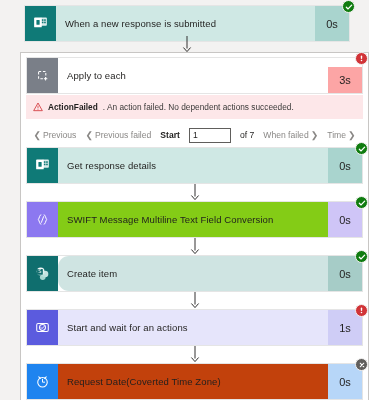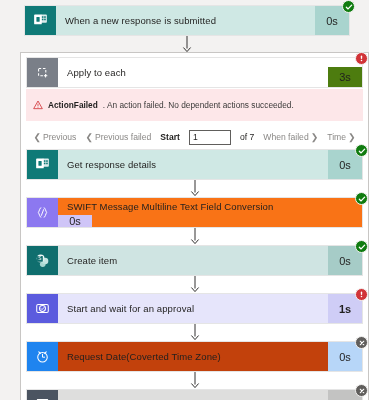--- a/index.html
+++ b/index.html
@@ -14,21 +14,21 @@
     position: relative;
     width: 369px; height: 400px;
     background: #f3f2f1;
   }
 
   
   .card {
     position: relative;
     display: flex;
     align-items: stretch;
-    height: 31px;
+    height: 37px;
     border: 1px solid rgba(0,0,0,0.10);
     background: #ffffff;
   }
   .card .ico {
     width: 31px;
     min-width: 31px;
     display: flex;
     align-items: center;
     justify-content: center;
   }
@@ -52,42 +52,42 @@
     font-size: 11px;
     color: #201f1e;
   }
 
   
   .t-forms  .ico { background:#0f7a77; }
   .t-forms  .body{ background:#cfe8e4; }
   .t-forms  .dur { background:#a9d4ce; }
 
   .t-sp     .ico { background:#0f6e6e; }
-  .t-sp     .body{ background:#cfe4e2; }
+  .t-sp     .body{ background:#cfe4e2;border-radius:11px; }
   .t-sp     .dur { background:#a6ccc7; }
 
   .t-code   .ico { background:#8c78f0; }
-  .t-code   .body{ background:#f97316;flex-direction:column; }
+  .t-code   .body{ background:#84cc16; }
   .t-code   .dur { background:#cfc5f7; }
 
   .t-appr   .ico { background:#5b5bde; }
   .t-appr   .body{ background:#e6e5fb; }
-  .t-appr   .dur { background:#cfcdf6;font-weight:bold; }
+  .t-appr   .dur { background:#cfcdf6; }
 
   .t-clock  .ico { background:#1f84ef; }
   .t-clock  .body{ background:#c2410c; }
   .t-clock  .dur { background:#b7d6f8; }
 
   .t-cond   .ico { background:#4b5461; }
   .t-cond   .body{ background:#dededd; }
   .t-cond   .dur { background:#c3c3c2; }
 
   .t-loop   .ico { background:#7a7f88; }
   .t-loop   .body{ background:#ffffff; }
-  .t-loop   .dur { background:#4d7c0f;margin-top:9px; }
+  .t-loop   .dur { background:#fca5a5;margin-top:9px; }
 
   .body {
     flex: 1 1 auto;
     display: flex;
     align-items: stretch;
     min-width: 0;
   }
 
   
   .badge {
@@ -143,21 +143,21 @@
   }
   #err-banner {
     display: flex;
     align-items: center;
     gap: 5px;
     margin: 1px 5px 0 5px;
     background: #fde7e9;
     padding: 4px 7px;
     font-size: 8.3px;
     color: #3b3a39;
-    height: 32px;
+    height: 24px;
   }
   #err-banner .bold { font-weight: bold; color:#201f1e; }
   #err-banner .warn-ico { flex: 0 0 auto; display:flex; }
 
   
   #pager {
     display: flex;
     align-items: center;
     justify-content: center;
     gap: 9px;
@@ -381,21 +381,21 @@
       <div class="inner-card-wrap">
         <div class="card t-appr">
           <div class="ico">
             <svg width="17" height="17" viewBox="0 0 20 20">
               <rect x="3.2" y="5.4" width="13.6" height="9.2" rx="1.6" fill="none" stroke="#fff" stroke-width="1.2"></rect>
               <circle cx="10" cy="10" r="3.5" fill="#5b5bde" stroke="#fff" stroke-width="1.2"></circle>
               <path d="M8.3 10.1 L9.5 11.3 L11.8 8.8" stroke="#fff" stroke-width="1.1" fill="none" stroke-linecap="round" stroke-linejoin="round"></path>
             </svg>
           </div>
           <div class="body">
-            <div class="ttl">Start and wait for an approval</div>
+            <div class="ttl">Start and wait for an actions</div>
             <div class="dur">1s</div>
           </div>
           <div class="badge err">
             <svg width="9" height="9" viewBox="0 0 12 12">
               <rect x="5.1" y="2.1" width="1.8" height="4.6" rx="0.9" fill="#fff"></rect>
               <circle cx="6" cy="8.7" r="1.05" fill="#fff"></circle>
             </svg>
           </div>
         </div>
       </div>

